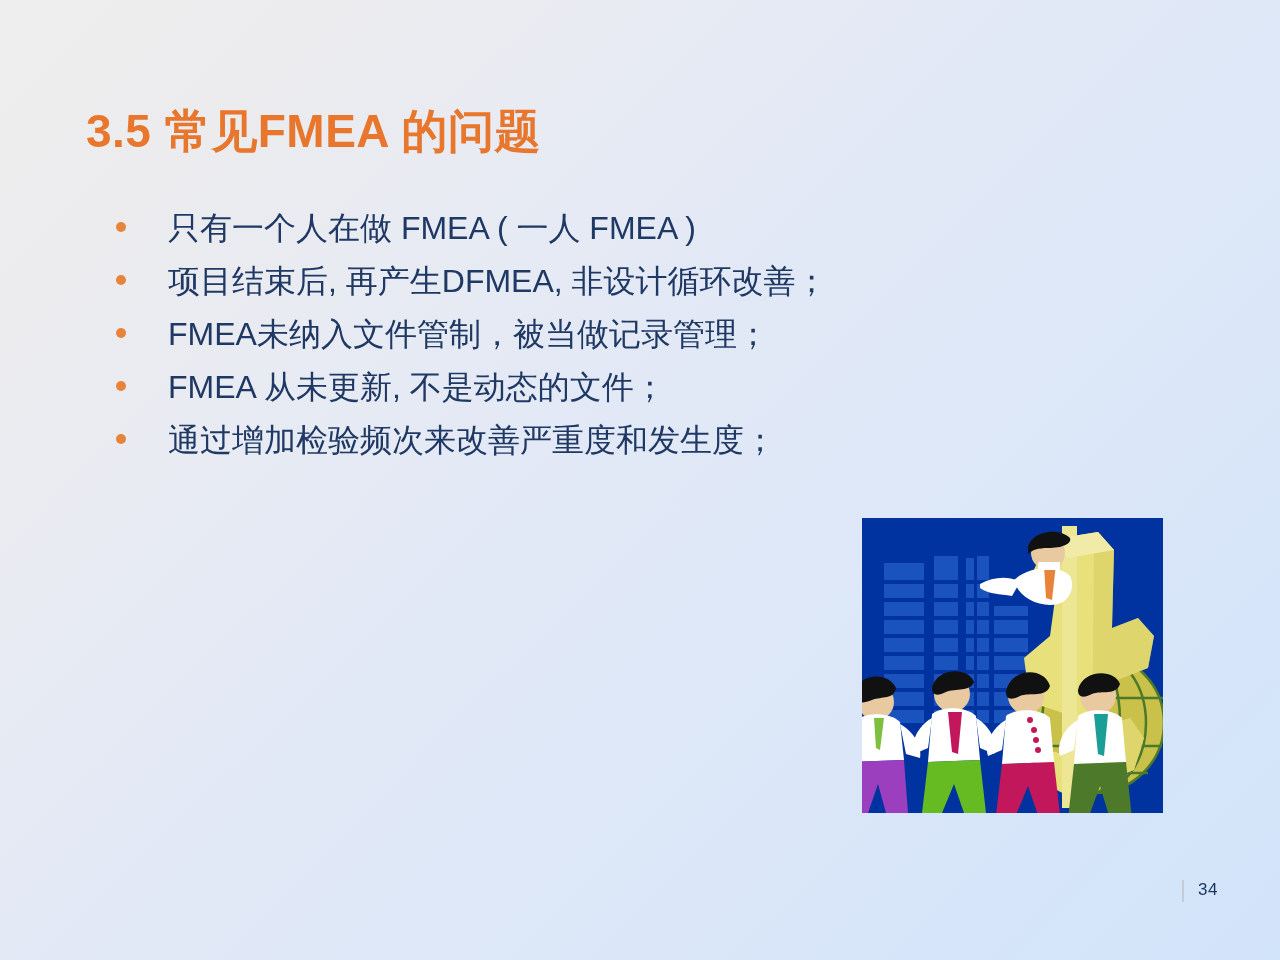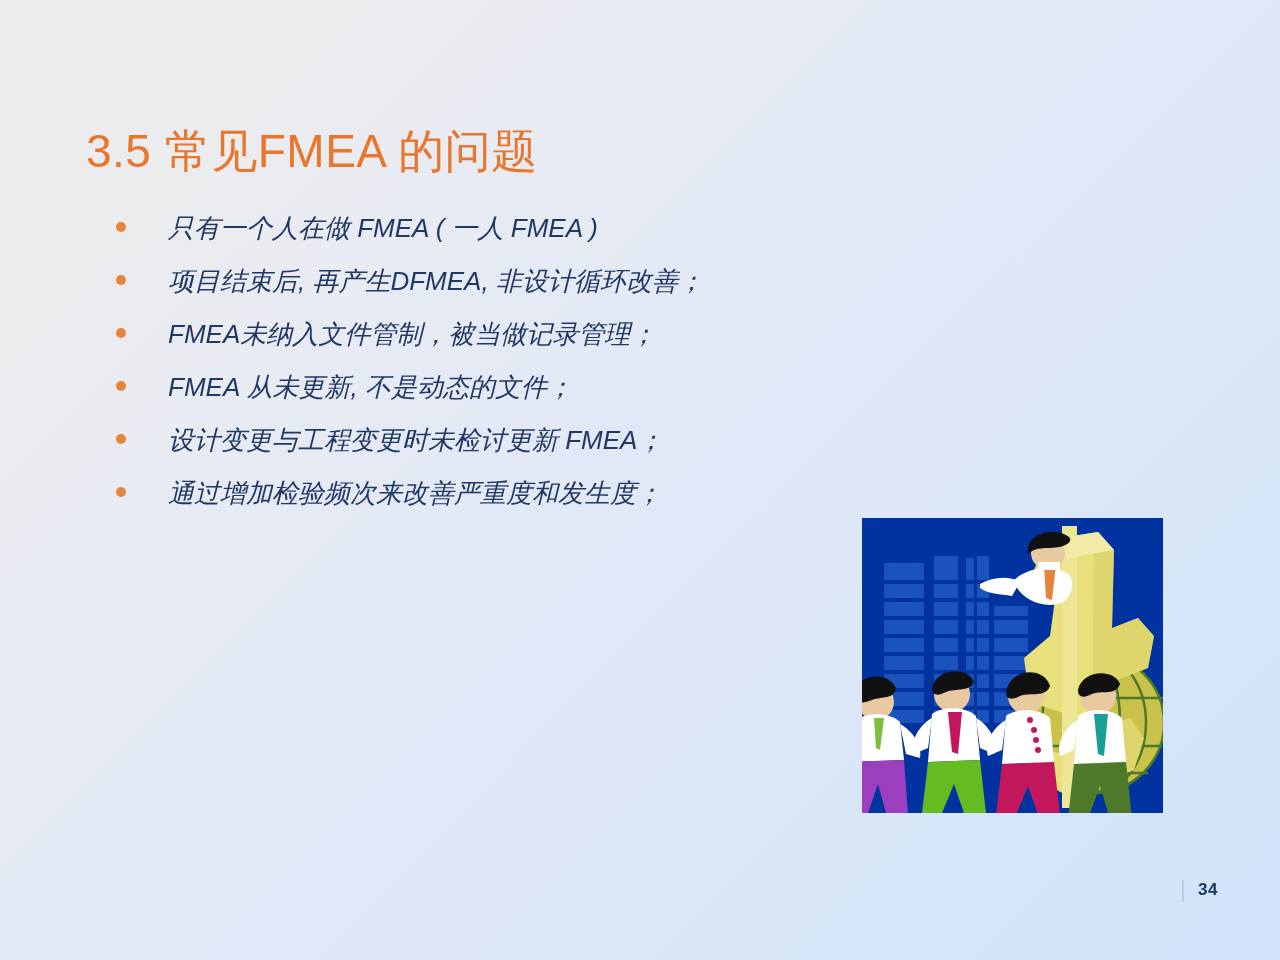--- a/index.html
+++ b/index.html
@@ -29,47 +29,45 @@
         #d2e4fa 100%);
     overflow: hidden;
   }
 
   
   .slide-title {
     position: absolute;
     left: 86px;
     top: 105px;
     font-size: 46px;
-    font-weight: normal;
+    font-weight: bold;
     color: #E8762C;
     letter-spacing: 0.5px;
     white-space: nowrap;
     line-height: 1.15;
-    margin-top: 20px;
   }
 
   
   .bullet-list {
     position: absolute;
     left: 108px;
     top: 200px;
     width: 760px;
     list-style: none;
     margin: 0;
     padding: 0;
   }
   .bullet-item {
     position: relative;
     height: 53px;
     line-height: 53px;
     padding-left: 60px;
-    font-size: 26px;
+    font-size: 32px;
     color: #1F3864;
     white-space: nowrap;
-    font-style: italic;
   }
   .bullet-dot {
     position: absolute;
     left: 8px;
     top: 50%;
     margin-top: -5px;
     width: 10px;
     height: 10px;
     border-radius: 50%;
     background: #E8833A;
@@ -87,21 +85,21 @@
     width: 301px;
     height: 295px;
     background: #0033A0;
     overflow: hidden;
   }
   .page-number {
     position: absolute;
     right: 62px;
     bottom: 60px;
     font-size: 17px;
-    font-weight: bold;
+    font-weight: normal;
     color: #17365D;
     letter-spacing: 0.5px;
   }
   .page-tick {
     position: absolute;
     right: 96px;
     bottom: 58px;
     width: 2px;
     height: 22px;
     background: #c4ccd6;
@@ -123,24 +121,20 @@
       <span class="bullet-dot"></span>
       <span class="bullet-text">项目结束后, 再产生DFMEA, 非设计循环改善；</span>
     </li>
     <li class="bullet-item">
       <span class="bullet-dot"></span>
       <span class="bullet-text">FMEA未纳入文件管制，被当做记录管理；</span>
     </li>
     <li class="bullet-item">
       <span class="bullet-dot"></span>
       <span class="bullet-text">FMEA 从未更新, 不是动态的文件；</span>
-    </li>
-    <li class="bullet-item">
-      <span class="bullet-dot"></span>
-      <span class="bullet-text">设计变更与工程变更时未检讨更新 FMEA；</span>
     </li>
     <li class="bullet-item">
       <span class="bullet-dot"></span>
       <span class="bullet-text">通过增加检验频次来改善严重度和发生度；</span>
     </li>
   </ul>
 
   <div class="clipart">
     <svg width="301" height="295" viewBox="0 0 301 295">
       <rect x="0" y="0" width="301" height="295" fill="#0033A0"></rect>

